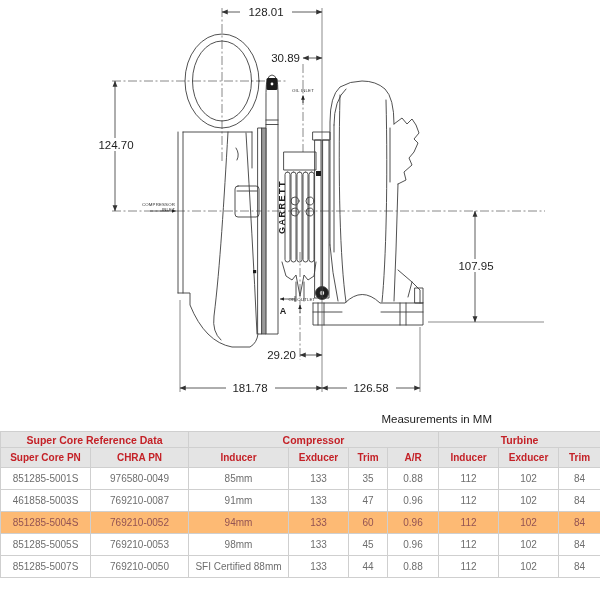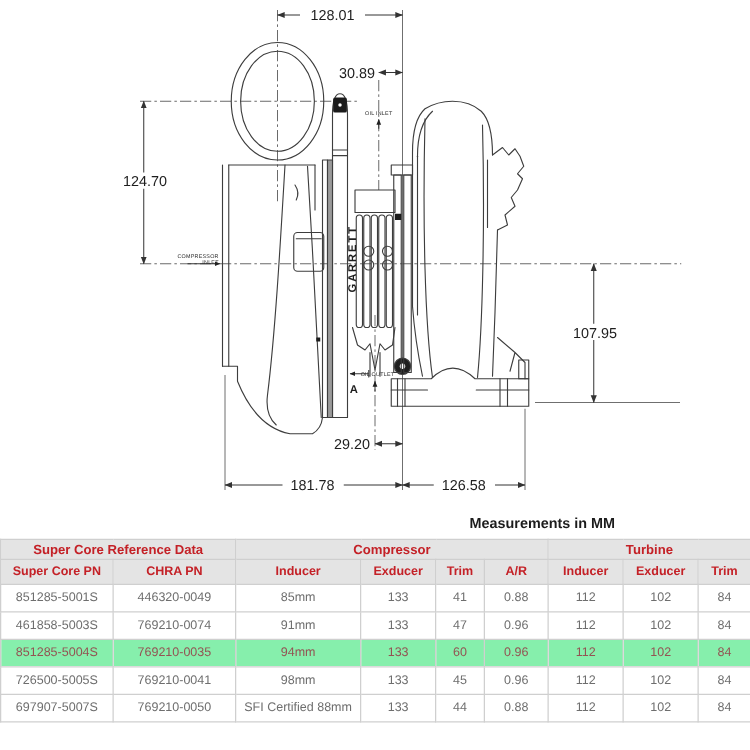--- a/index.html
+++ b/index.html
@@ -1,29 +1,29 @@
 <!DOCTYPE html>
 <html><head>
 <meta charset="utf-8">
 <style>
   html,body{margin:0;padding:0;background:#fff;}
   #stage{position:relative;width:600px;height:600px;background:#ffffff;overflow:hidden;
          font-family:"Liberation Sans", sans-serif;}
   #drawing{position:absolute;left:0;top:0;}
   #mm-note{position:absolute;top:413px;left:0;width:492px;text-align:right;
-           font-size:11.5px;font-weight:700;color:#1c1c1c;}
+           font-size:11.5px;font-weight:400;color:#1c1c1c;}
   #spec-wrap{position:absolute;left:0;top:431px;width:600px;}
   table.spec{width:600px;border-collapse:collapse;table-layout:fixed;}
   table.spec th,table.spec td{border:1px solid #cfcfcf;padding:0;text-align:center;
            vertical-align:middle;overflow:hidden;white-space:nowrap;}
   table.spec th{background:#e4e4e4;color:#c42127;font-weight:bold;}
   tr.group-row th{height:15px;font-size:10.5px;}
   tr.col-row th{height:19px;font-size:10px;}
   table.spec td{height:21px;font-size:10px;color:#6e6e6e;background:#ffffff;margin-top:15px;}
-  tr.row-highlight td{background:#86efac;color:#935353;}
+  tr.row-highlight td{background:#fdba74;color:#935353;}
   svg text{font-family:"Liberation Sans", sans-serif;}
   .dim{font-size:11.5px;fill:#1e1e1e;}
   .tiny{font-size:4.3px;fill:#2a2a2a;letter-spacing:0.2px;}
   .datum{font-size:9px;fill:#1e1e1e;font-weight:bold;}
   .brand{font-size:9px;fill:#1e1e1e;font-weight:bold;letter-spacing:1.5px;}
   .ol{stroke:#3d3d3d;stroke-width:0.9;fill:none;stroke-linejoin:round;stroke-linecap:round;}
   .cl{stroke:#6a6a6a;stroke-width:0.8;fill:none;stroke-dasharray:9 2.5 2 2.5;}
   .ext{stroke:#5a5a5a;stroke-width:0.7;fill:none;}
   .dimln{stroke:#333;stroke-width:0.8;fill:none;}
   .mask{fill:#ffffff;}
@@ -223,64 +223,64 @@
             <th>Trim</th>
             <th>A/R</th>
             <th>Inducer</th>
             <th>Exducer</th>
             <th>Trim</th>
           </tr>
       </thead>
       <tbody id="spec-body">
           <tr>
             <td>851285-5001S</td>
-            <td>446320-0049</td>
+            <td>976580-0049</td>
             <td>85mm</td>
             <td>133</td>
-            <td>41</td>
+            <td>35</td>
             <td>0.88</td>
             <td>112</td>
             <td>102</td>
             <td>84</td>
           </tr>
           <tr>
             <td>461858-5003S</td>
-            <td>769210-0074</td>
+            <td>769210-0087</td>
             <td>91mm</td>
             <td>133</td>
             <td>47</td>
             <td>0.96</td>
             <td>112</td>
             <td>102</td>
             <td>84</td>
           </tr>
           <tr class="row-highlight">
             <td>851285-5004S</td>
-            <td>769210-0035</td>
+            <td>769210-0052</td>
             <td>94mm</td>
             <td>133</td>
             <td>60</td>
             <td>0.96</td>
             <td>112</td>
             <td>102</td>
             <td>84</td>
           </tr>
           <tr>
-            <td>726500-5005S</td>
-            <td>769210-0041</td>
+            <td>851285-5005S</td>
+            <td>769210-0053</td>
             <td>98mm</td>
             <td>133</td>
             <td>45</td>
             <td>0.96</td>
             <td>112</td>
             <td>102</td>
             <td>84</td>
           </tr>
           <tr>
-            <td>697907-5007S</td>
+            <td>851285-5007S</td>
             <td>769210-0050</td>
             <td>SFI Certified 88mm</td>
             <td>133</td>
             <td>44</td>
             <td>0.88</td>
             <td>112</td>
             <td>102</td>
             <td>84</td>
           </tr>
         </tbody>

